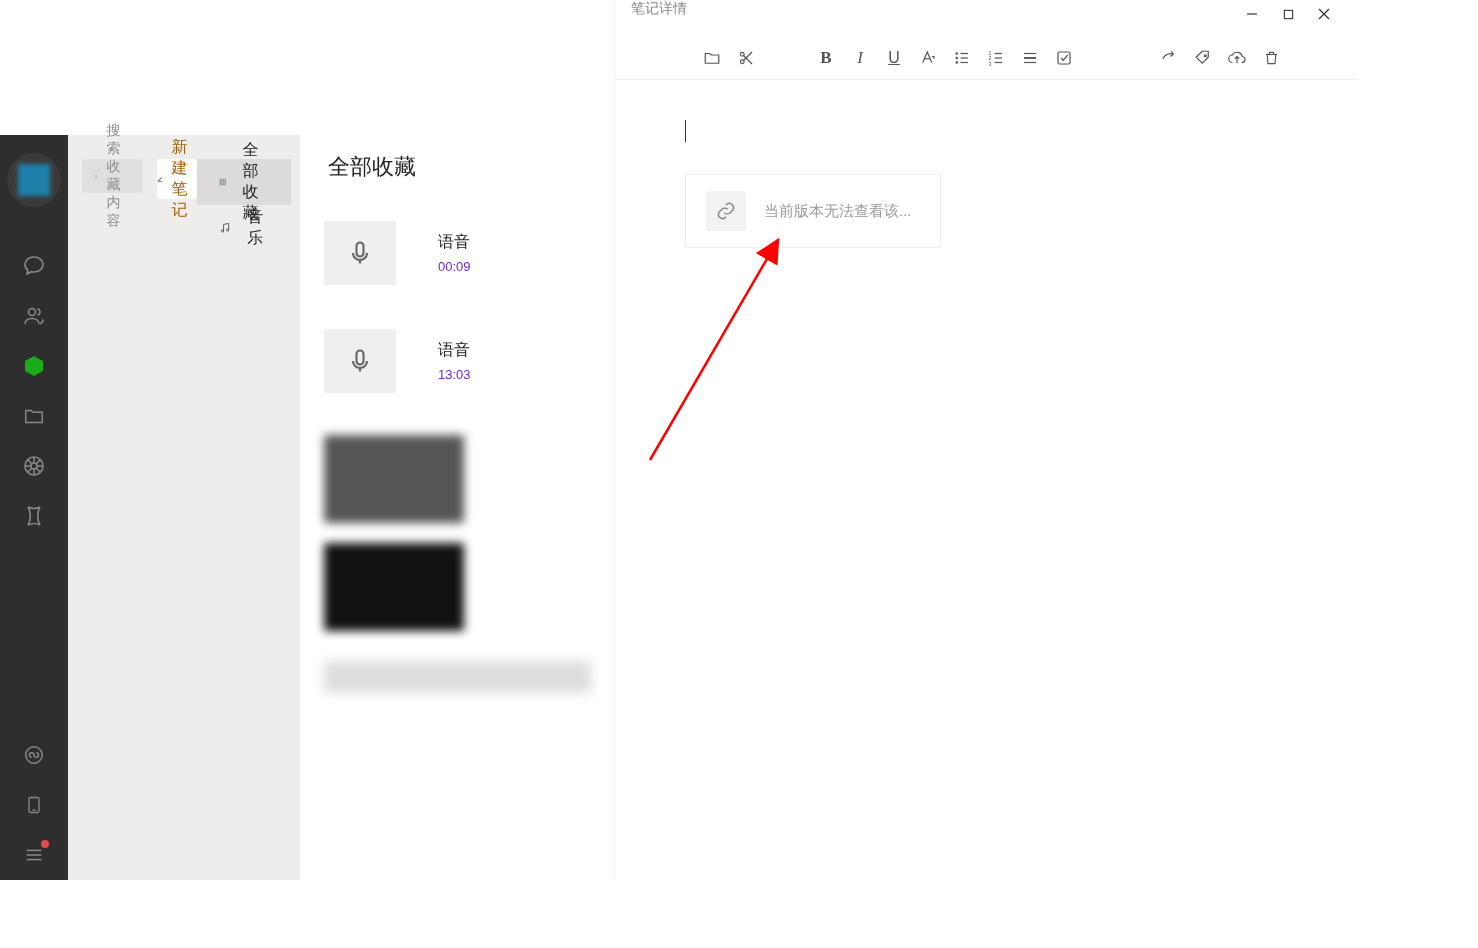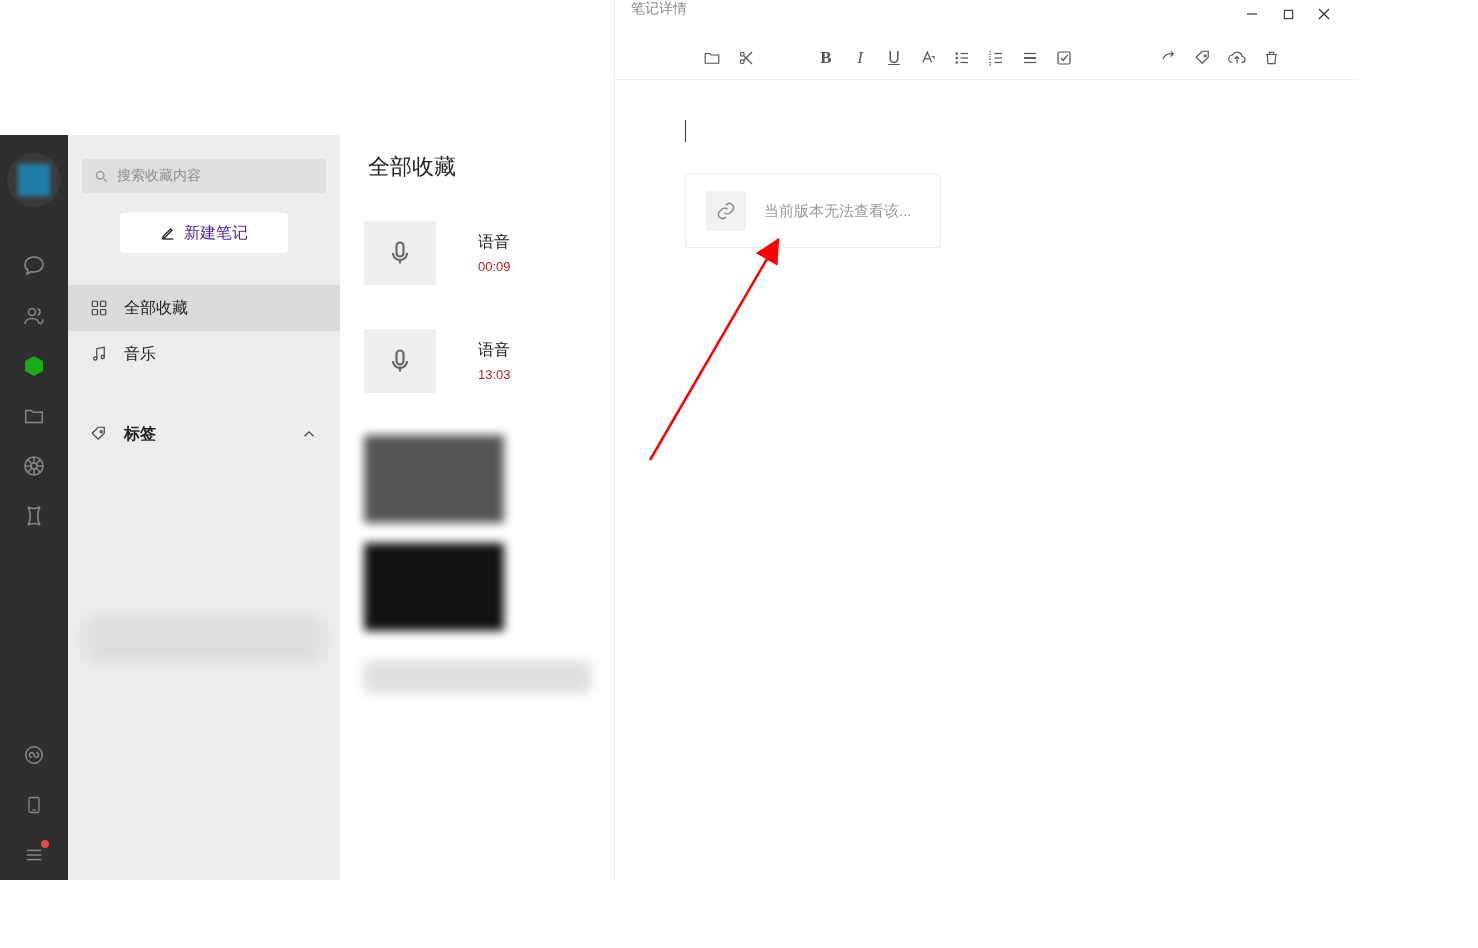--- a/index.html
+++ b/index.html
@@ -10,44 +10,44 @@
   .rail { width: 68px; background: #2e2e2e; display: flex; flex-direction: column; align-items: center; padding-top: 18px; position: relative; }
   .avatar { width: 54px; height: 54px; border-radius: 50%; background: #3a3a3a; display: flex; align-items: center; justify-content: center; margin-bottom: 34px; position: relative; }
   .avatar-inner { width: 32px; height: 32px; background: #1e7fa8; filter: blur(2px); }
   .rail-icon { width: 26px; height: 26px; margin: 12px 0; display: flex; align-items: center; justify-content: center; cursor: pointer; }
   .rail svg { stroke: #888; fill: none; stroke-width: 1.6; }
   .rail-icon.active svg.pkg { fill: #1aad19; stroke: #1aad19; }
   .rail-spacer { flex: 1; }
   .rail-dot { position: relative; }
   .rail-dot::after { content: ""; position: absolute; top: -2px; right: -2px; width: 8px; height: 8px; background: #e84b4b; border-radius: 50%; }
 
-  .sidebar { width: 272px; background: #eeedec; display: flex; flex-direction: column; padding-top: 24px; }
+  .sidebar { width: 232px; background: #eeedec; display: flex; flex-direction: row; padding-top: 24px; }
   .search { margin: 0 14px 20px; background: #e0dfde; border-radius: 4px; height: 34px; display: flex; align-items: center; padding: 0 12px; color: #8e8e8e; font-size: 14px; }
   .search svg { stroke: #8e8e8e; margin-right: 8px; }
-  .newnote { margin: 0 auto 32px; background: #fff; border-radius: 4px; width: 168px; height: 40px; display: flex; align-items: center; justify-content: center; font-size: 16px; color: #4c1d95; cursor: pointer; }
+  .newnote { margin: 0 auto 32px; background: #fff; border-radius: 4px; width: 168px; height: 40px; display: flex; align-items: center; justify-content: center; font-size: 16px; color: #a16207; cursor: pointer; }
   .newnote svg { margin-right: 8px; stroke: #222; }
   .cats { display: flex; flex-direction: column; }
   .cat { height: 46px; display: flex; align-items: center; padding: 0 22px; font-size: 16px; color: #222; cursor: pointer; }
   .cat.selected { background: #dcdbda; }
   .cat svg { margin-right: 16px; stroke: #444; fill: none; stroke-width: 1.6; }
   .tagrow { margin-top: 34px; height: 46px; display: flex; align-items: center; padding: 0 22px; font-size: 16px; color: #222; cursor: pointer; }
   .tagrow svg { stroke: #444; fill: none; }
   .tagrow .lbl { margin-left: 16px; flex: 1; font-weight: bold; }
   .tagrow .chev { width: 18px; height: 18px; }
   .blurbox { margin: 160px 18px 0; height: 44px; background: #dcdcdc; filter: blur(6px); border-radius: 4px; }
 
   .list { flex: 1; background: #fff; display: flex; flex-direction: column; }
   .list-header { height: 64px; display: flex; align-items: center; padding: 0 28px; font-size: 22px; color: #222; font-weight: 500; }
   .list-items { flex: 1; overflow: hidden; }
   .voice { display: flex; padding: 22px 24px; gap: 24px; }
   .vthumb { width: 72px; height: 64px; background: #efefef; display: flex; align-items: center; justify-content: center; margin-right: 18px; }
   .vthumb svg { stroke: #666; fill: none; stroke-width: 1.8; }
   .vinfo { display: flex; flex-direction: column; justify-content: center; }
   .vtitle { font-size: 16px; color: #222; margin-bottom: 6px; }
-  .vdur { font-size: 13px; color: #b91c1c; }
+  .vdur { font-size: 13px; color: #6d28d9; }
   .imgitem { margin: 20px 24px 0; }
   .imgthumb { width: 140px; height: 88px; background: #555; filter: blur(5px); }
   .imgthumb.dark { background: #111; }
   .blurrow { margin: 30px 24px 0; height: 32px; background: #ddd; filter: blur(6px); }
 
   
   .note { position: absolute; left: 614px; top: 0; width: 744px; height: 880px; background: #fff; border-left: 1px solid #eee; display: flex; flex-direction: column; }
   .titlebar { height: 36px; display: flex; padding: 0 16px; }
   .wtitle { font-size: 14px; color: #888; flex: 1; }
   .winbtn { width: 36px; height: 28px; display: flex; align-items: center; justify-content: center; cursor: pointer; }

